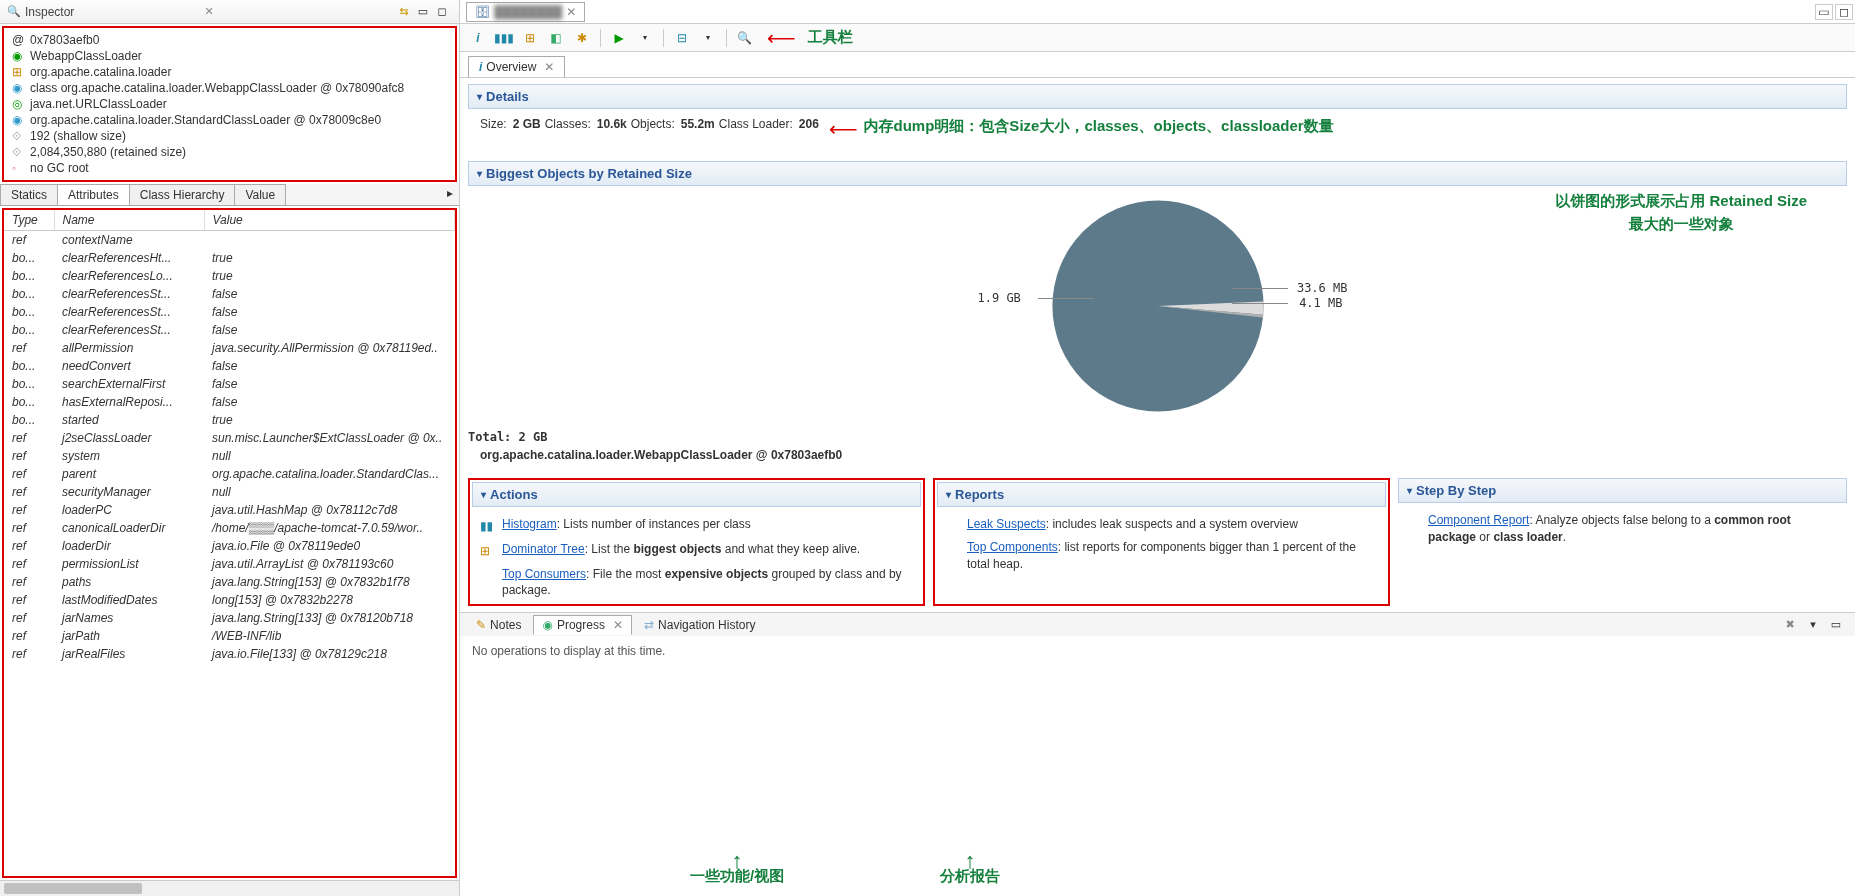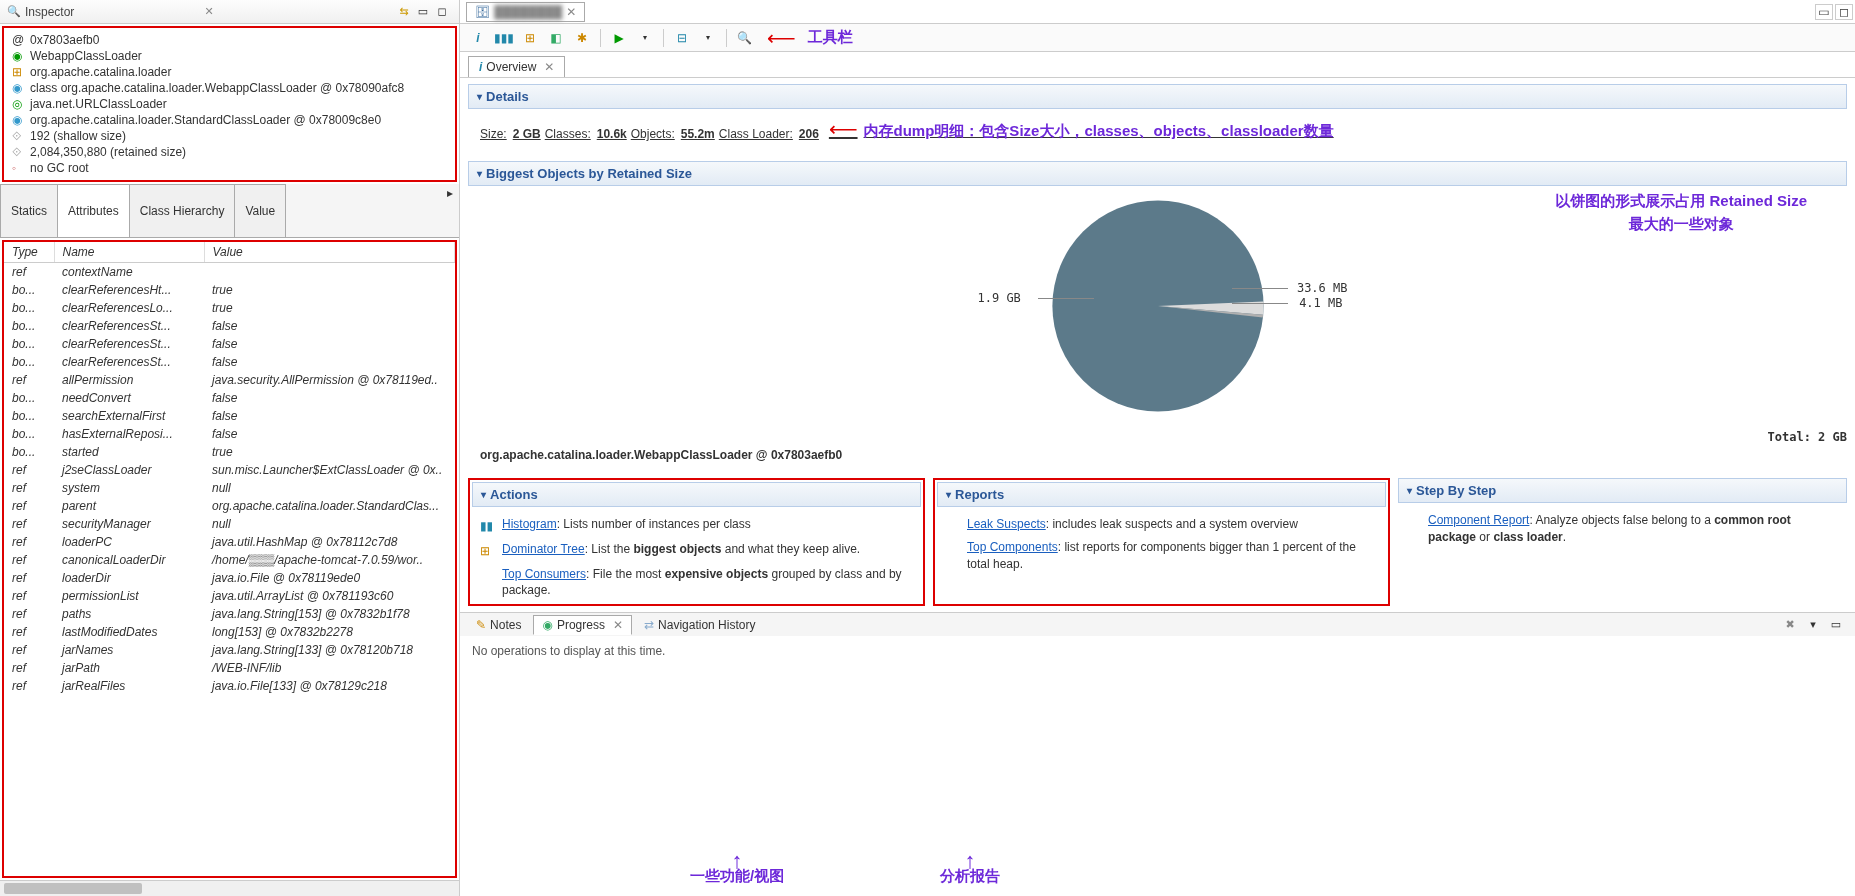--- a/index.html
+++ b/index.html
@@ -11,69 +11,69 @@
 
 .panel-header { display: flex; align-items: center; padding: 2px 6px; border-bottom: 1px solid #ccc; background: linear-gradient(#fdfdfd,#f0f0f0); height: 24px; }
 .panel-title { flex: 1; font-size: 12px; color: #444; }
 .icon-sm { width: 16px; height: 16px; display: inline-flex; align-items: center; justify-content: center; margin-right: 3px; font-size: 11px; }
 .inspector-body { padding: 4px 8px; border: 2px solid #d00; margin: 2px; }
 .tree-item { padding: 1px 0; display: flex; align-items: center; }
 .tree-icon { width: 14px; height: 14px; margin-right: 4px; display: inline-block; }
 
 
 .tabs-row { display: flex; border-bottom: 1px solid #aaa; background: #f5f5f5; }
-.tab { padding: 19px 10px; border: 1px solid #aaa; border-bottom: none; margin-right: -1px; background: #f0f0f0; cursor: pointer; font-size: 12px; }
+.tab { padding: 3px 10px; border: 1px solid #aaa; border-bottom: none; margin-right: -1px; background: #f0f0f0; cursor: pointer; font-size: 12px; }
 .tab.active { background: #fff; font-weight: normal; }
 
 
 .attr-table { flex: 1; overflow: auto; border: 2px solid #d00; margin: 2px; }
 .attr-table table { width: 100%; border-collapse: collapse; font-size: 12px; font-style: italic; }
 .attr-table th { text-align: left; padding: 3px 8px; border-bottom: 1px solid #ccc; border-right: 1px solid #ddd; font-weight: normal; background: #fff; }
 .attr-table td { padding: 2px 8px; white-space: nowrap; overflow: hidden; text-overflow: ellipsis; }
 .scrollbar-h { height: 16px; background: #f0f0f0; border-top: 1px solid #ccc; position: relative; }
 .scrollbar-thumb { position: absolute; left: 4px; width: 30%; top: 2px; bottom: 2px; background: #c0c0c0; border-radius: 2px; }
 
 
 .right-tabs { display: flex; align-items: center; border-bottom: 1px solid #ccc; padding: 2px; height: 24px; }
 .right-tab { padding: 2px 8px; border: 1px solid #aaa; background: #fff; margin-left: 4px; display: flex; align-items: center; gap: 4px; font-size: 12px; }
 .right-tools { display: flex; gap: 2px; margin-left: auto; }
 .minmax { width: 18px; height: 16px; border: 1px solid #ccc; display: flex; align-items: center; justify-content: center; cursor: pointer; }
 
 
 .toolbar { display: flex; align-items: center; gap: 6px; padding: 4px 8px; border-bottom: 1px solid #ccc; height: 28px; background: #fafafa; }
 .tool-btn { width: 20px; height: 20px; display: flex; align-items: center; justify-content: center; cursor: pointer; border-radius: 2px; }
 .sep { width: 1px; height: 18px; background: #ccc; margin: 0 2px; }
-.annotation-red { color: #6d28d9; font-weight: bold; font-family: "Microsoft YaHei", sans-serif; font-size: 15px; }
+.annotation-red { color: #15803d; font-weight: bold; font-family: "Microsoft YaHei", sans-serif; font-size: 15px; }
 .arrow-red { color: #d00; font-size: 20px; margin: 0 6px; }
 
 
 .overview-tabs { display: flex; padding: 4px 8px 0; border-bottom: 1px solid #ccc; }
 .overview-tab { padding: 3px 10px; border: 1px solid #aaa; border-bottom: none; background: #fff; display: flex; align-items: center; gap: 4px; }
 .overview-tab .close-x { cursor: pointer; color: #888; margin-left: 4px; }
 
 
 .section { margin: 6px 8px; }
 .section-header { background: linear-gradient(#f5f8fb,#e2ebf5); border: 1px solid #b8cde8; padding: 4px 8px; font-weight: bold; color: #2b5797; font-size: 13px; display: flex; align-items: center; gap: 4px; }
 .section-body { padding: 8px 12px; }
 .section-header .arrow-down { color: #2b5797; font-size: 10px; }
 
 
-.details-line { display: flex; align-items: flex-end; gap: 4px; flex-wrap: wrap; text-decoration: underline; }
+.details-line { display: flex; align-items: flex-start; gap: 4px; flex-wrap: wrap; }
 .details-line span { margin-right: 2px; }
 
 
 .chart-container { display: flex; align-items: center; justify-content: center; position: relative; height: 240px; }
 .pie-wrap { position: relative; width: 220px; height: 220px; }
 .label-left { position: absolute; left: -70px; top: 95px; font-family: monospace; font-size: 12px; }
 .label-right1 { position: absolute; right: -80px; top: 85px; font-family: monospace; font-size: 12px; }
 .label-right2 { position: absolute; right: -75px; top: 100px; font-family: monospace; font-size: 12px; }
 .label-line-l { position: absolute; left: -10px; top: 102px; width: 56px; height: 1px; background: #888; }
 .label-line-r1 { position: absolute; right: -20px; top: 92px; width: 56px; height: 1px; background: #888; }
 .label-line-r2 { position: absolute; right: -20px; top: 107px; width: 56px; height: 1px; background: #888; }
-.chart-total { text-align: right; font-family: monospace; font-size: 12px; margin-top: 4px; font-weight: bold; }
+.chart-total { text-align: left; font-family: monospace; font-size: 12px; margin-top: 4px; font-weight: bold; }
 .chart-annotation { position: absolute; right: 40px; top: 4px; text-align: center; line-height: 1.5; }
 
 .obj-name { font-weight: bold; padding: 4px 12px; }
 .size-line { padding: 2px 12px; }
 
 
 .card-grid { display: flex; gap: 8px; margin: 6px 8px; }
 .card { flex: 1; }
 .card-bordered { border: 2px solid #d00; padding: 2px; }
 .card .section-header { margin-bottom: 6px; }

